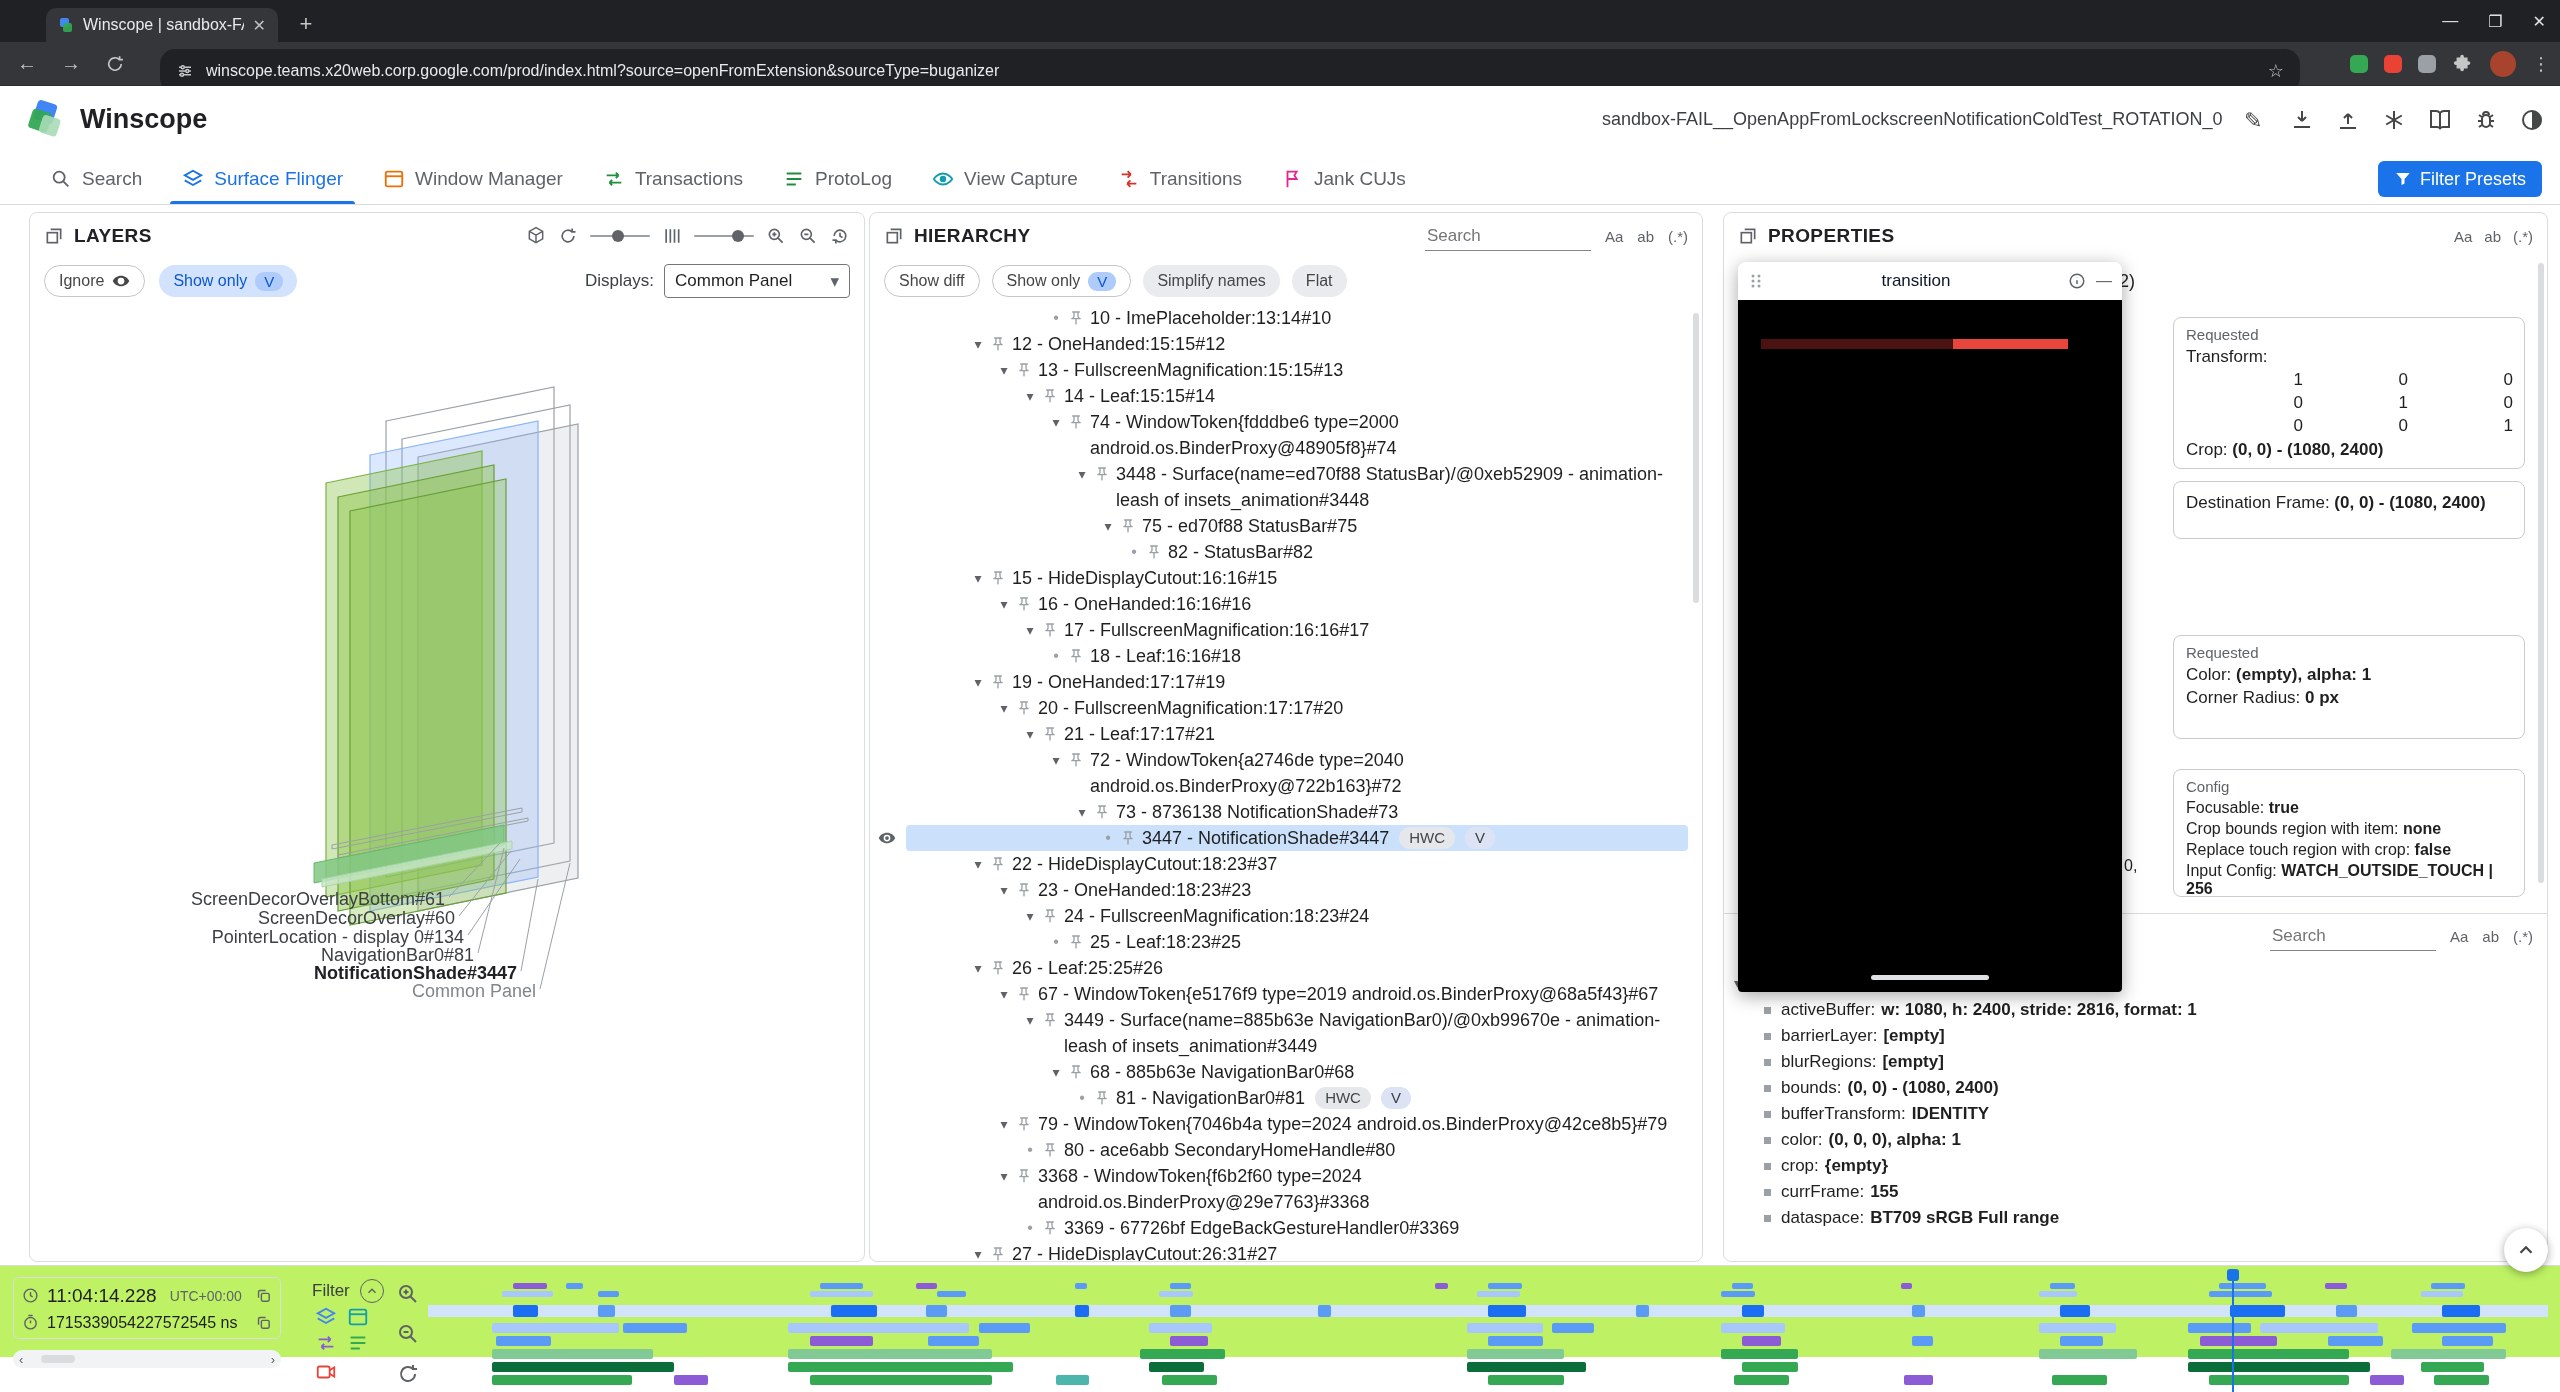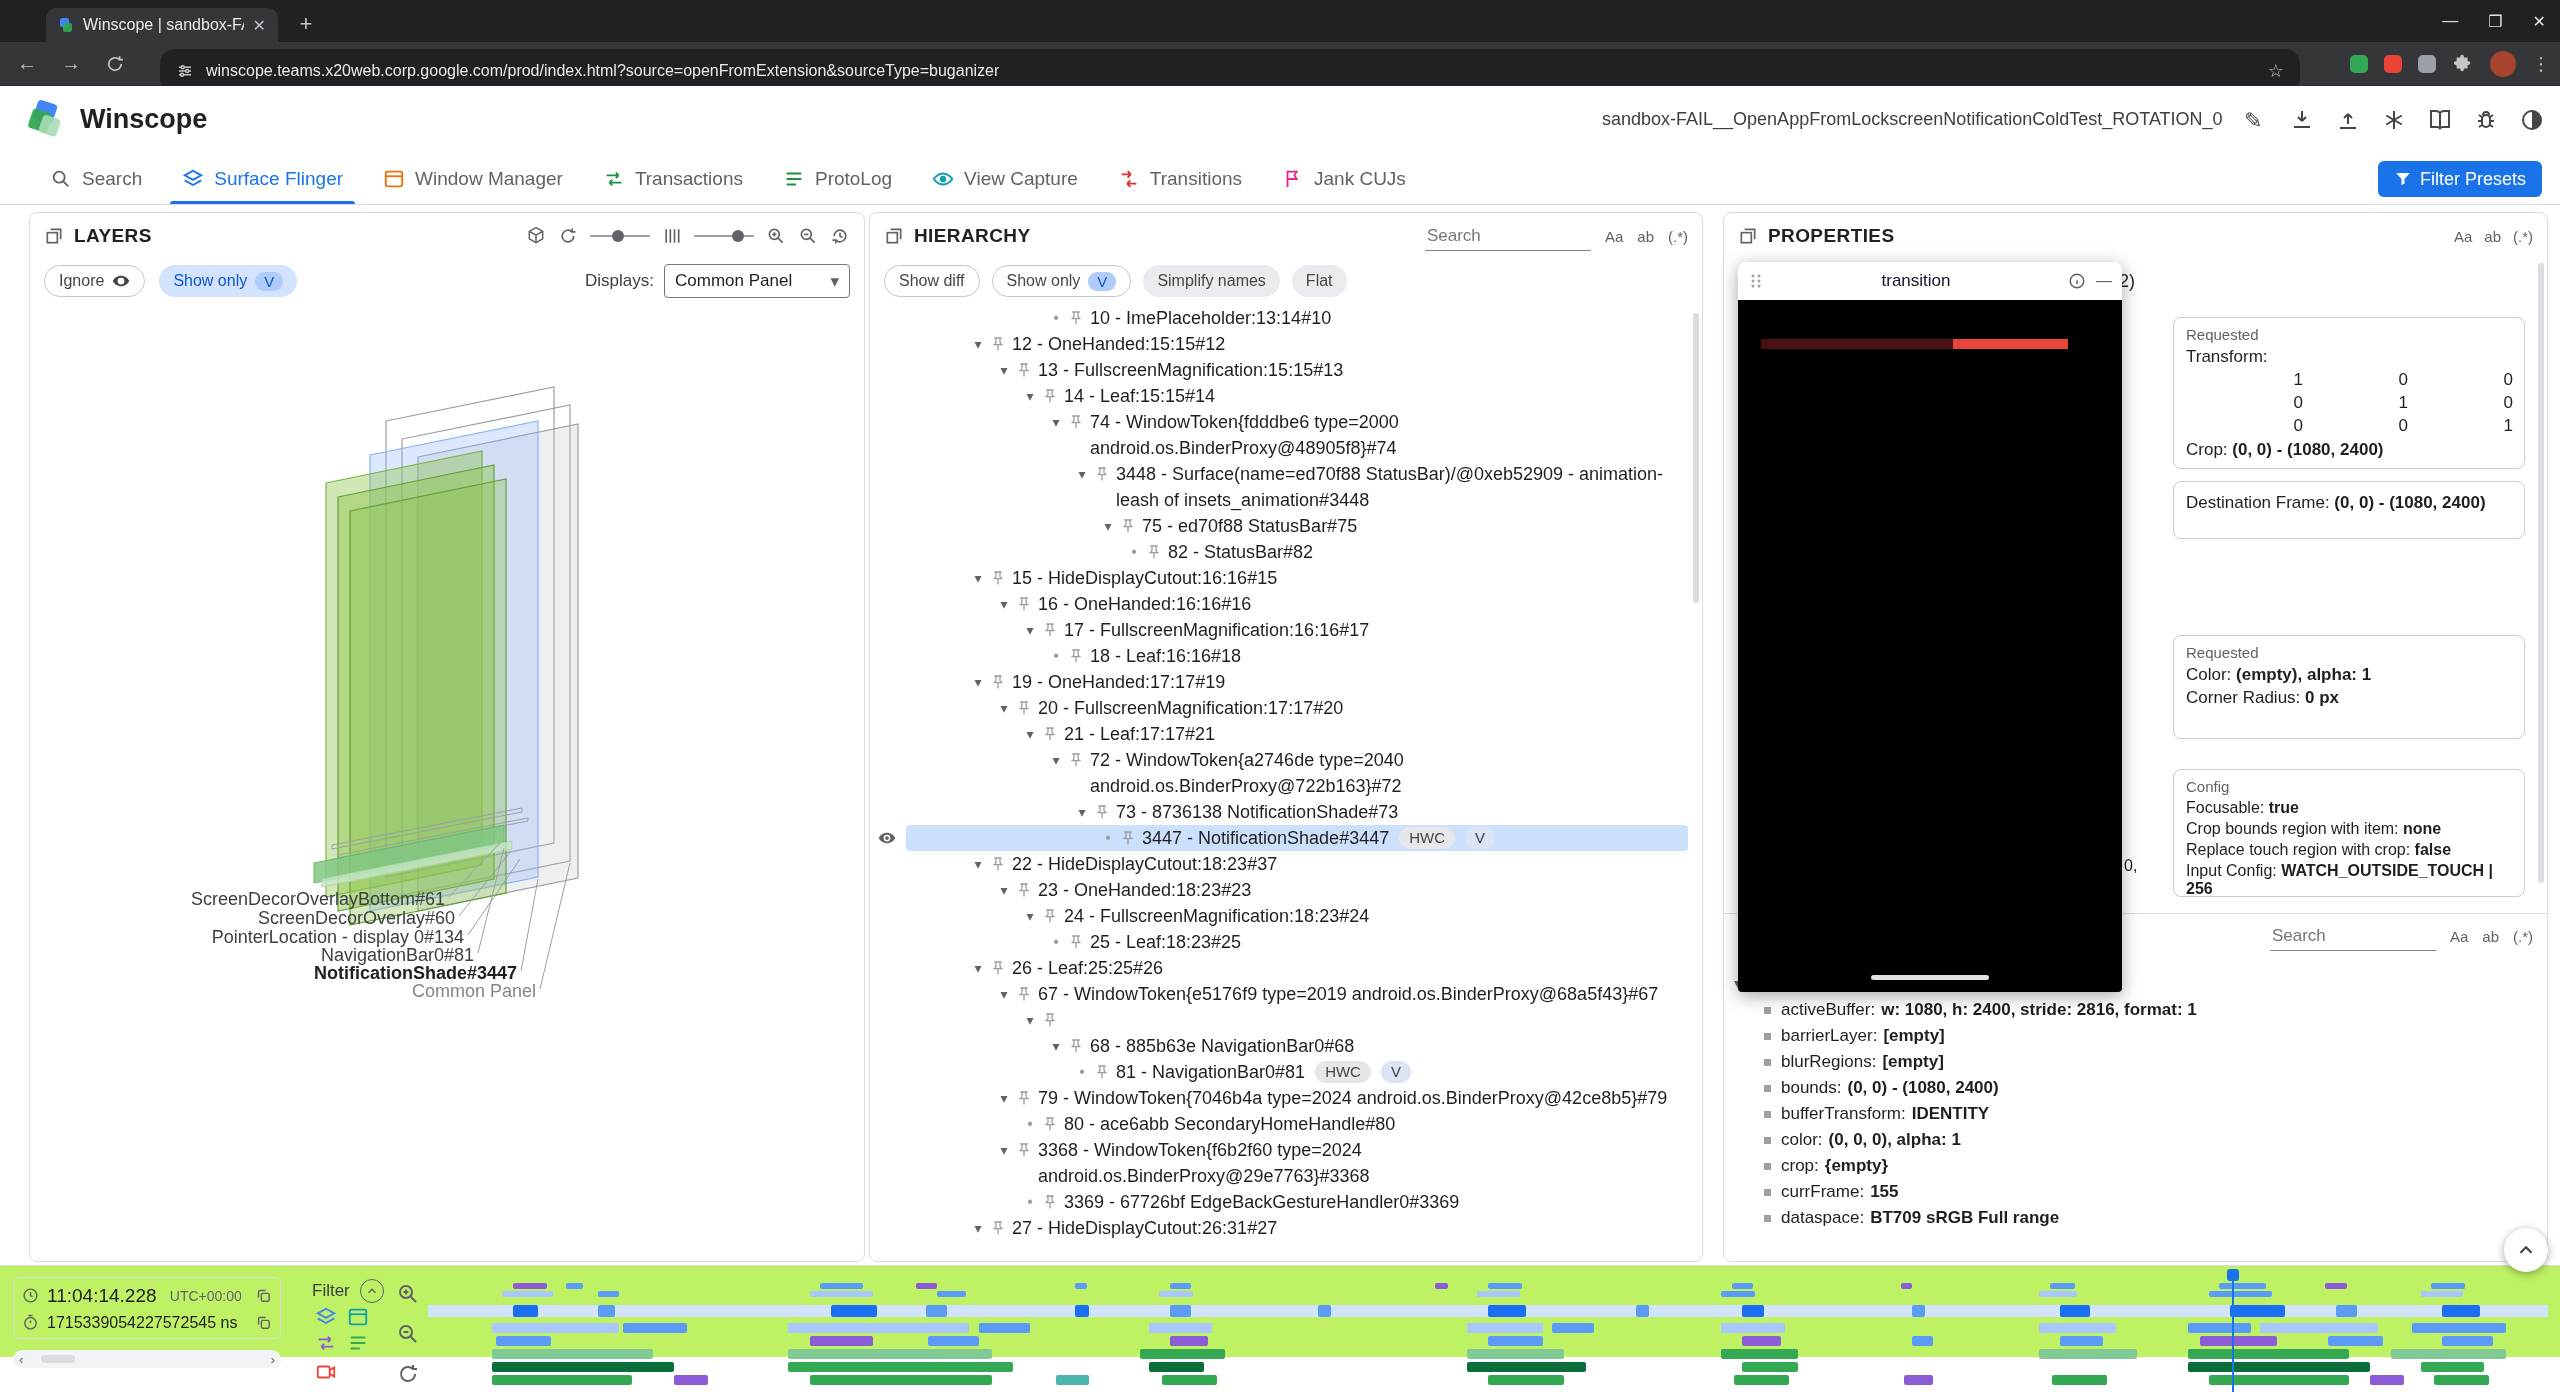--- a/index.html
+++ b/index.html
@@ -719,20 +719,21 @@
           </span>
           <span class="row-text">67 - WindowToken{e5176f9 type=2019 android.os.BinderProxy@68a5f43}#67</span>
         </div>
         <div class="tree-row" style="padding-left: 150px;">
           <span class="tw">▾</span>
           <span class="row-pin ico">
             <svg viewBox="0 0 24 24" fill="currentColor">
               <path d="M14 4v5c0 1.1.4 2.2 1 3H9c.6-.8 1-1.9 1-3V4h4m3-2H7a1 1 0 0 0 0 2h1v5c0 1.7-1.3 3-3 3v2h6v7l1 1 1-1v-7h6v-2c-1.7 0-3-1.3-3-3V4h1a1 1 0 0 0 0-2z"></path>
             </svg>
           </span>
+          <span class="row-text">3449 - Surface(name=885b63e NavigationBar0)/@0xb99670e - animation-leash of insets_animation#3449</span>
         </div>
         <div class="tree-row" style="padding-left: 176px;">
           <span class="tw">▾</span>
           <span class="row-pin ico">
             <svg viewBox="0 0 24 24" fill="currentColor">
               <path d="M14 4v5c0 1.1.4 2.2 1 3H9c.6-.8 1-1.9 1-3V4h4m3-2H7a1 1 0 0 0 0 2h1v5c0 1.7-1.3 3-3 3v2h6v7l1 1 1-1v-7h6v-2c-1.7 0-3-1.3-3-3V4h1a1 1 0 0 0 0-2z"></path>
             </svg>
           </span>
           <span class="row-text">68 - 885b63e NavigationBar0#68</span>
         </div>

